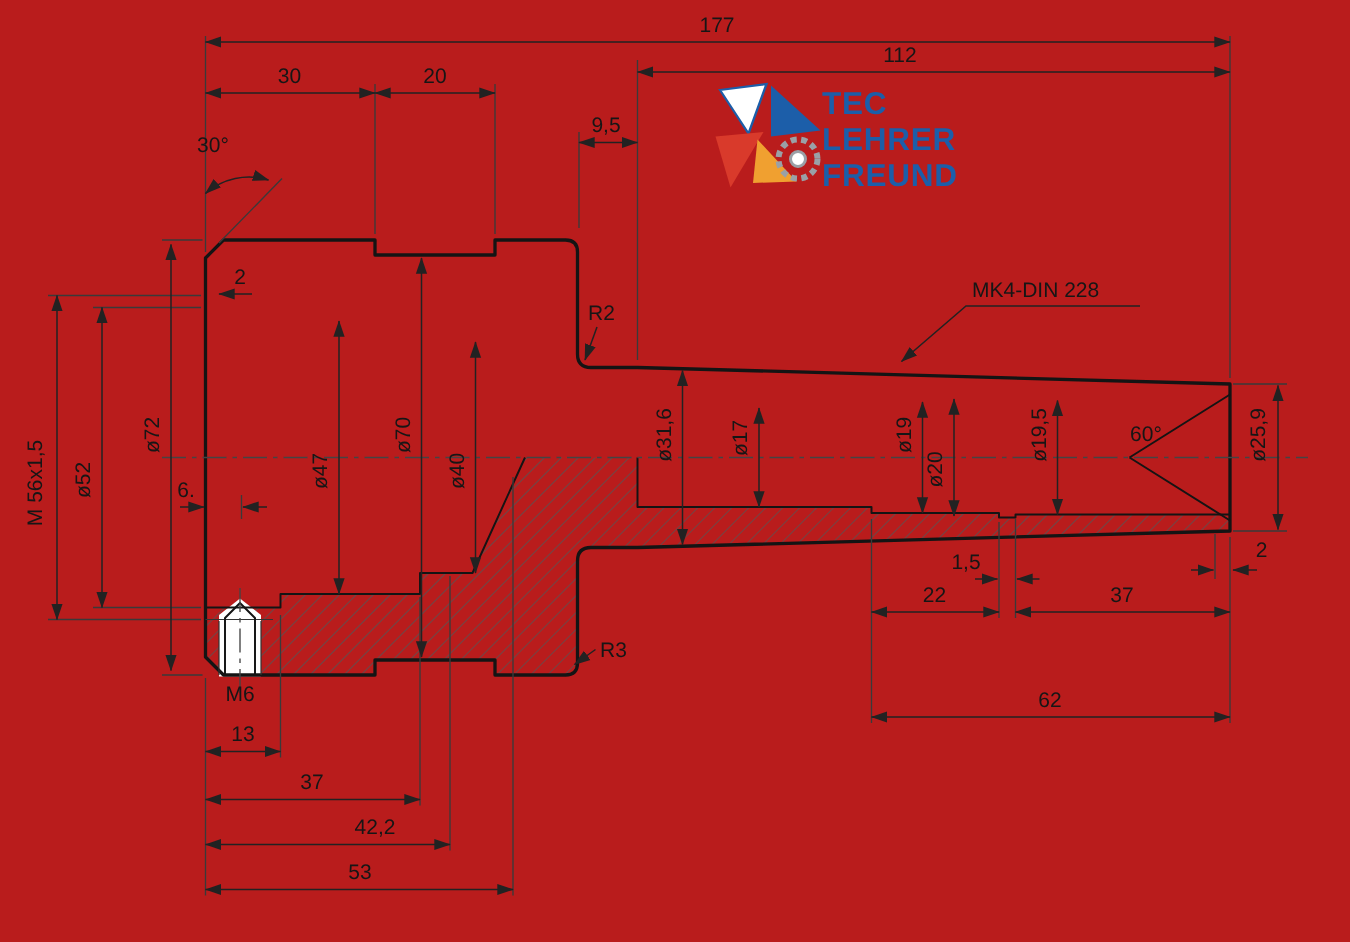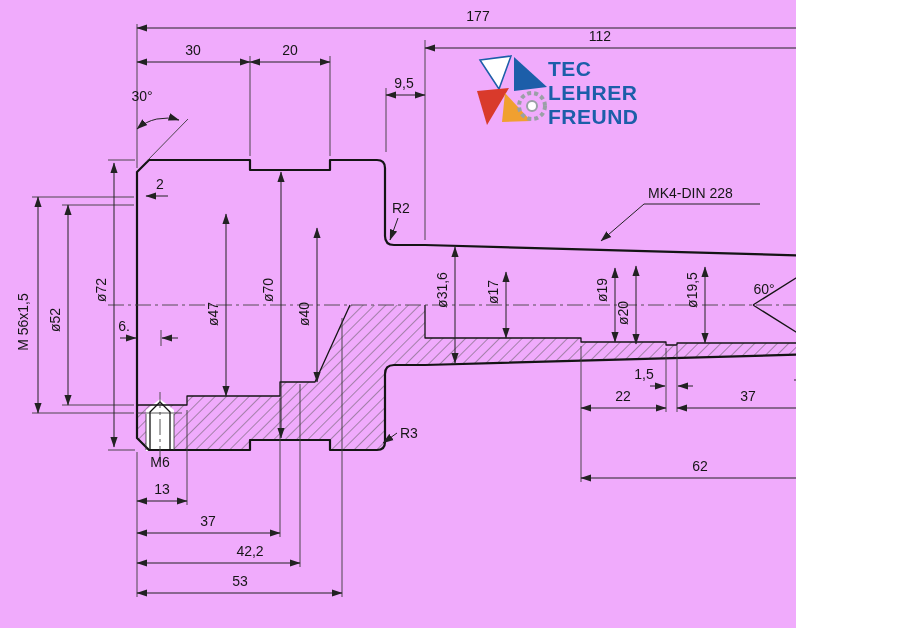--- a/index.html
+++ b/index.html
@@ -1,17 +1,17 @@
 <!DOCTYPE html>
 <html><head>
 <meta charset="utf-8">
 <title>Technical Drawing</title>
 <style>
   html,body{margin:0;padding:0;background:#fff;}
-  #canvas{width:796px;height:628px;background:#f0abfc;position:relative;overflow:hidden;}
+  #canvas{width:900px;height:628px;background:#b91c1c;position:relative;overflow:hidden;}
   svg text{font-family:"Liberation Sans",sans-serif;}
   .dt{font-size:14px;fill:#161616;}
   .logo-t{font-size:21px;font-weight:bold;fill:#1c5ea9;letter-spacing:.5px;}
   .ol{stroke:#141414;stroke-width:2.2;fill:none;stroke-linejoin:round;stroke-linecap:round;}
   .inner{stroke:#141414;stroke-width:1.3;fill:none;stroke-linejoin:round;}
   .thin{stroke:#333;stroke-width:.8;fill:none;}
   .ext{stroke:#3a3a3a;stroke-width:.9;fill:none;}
   .dim{stroke:#222;stroke-width:1;fill:none;}
   .cl{stroke:#444;stroke-width:.9;fill:none;stroke-dasharray:16 4 3 4;}
   .hat{fill:url(#hatch);stroke:none;}

